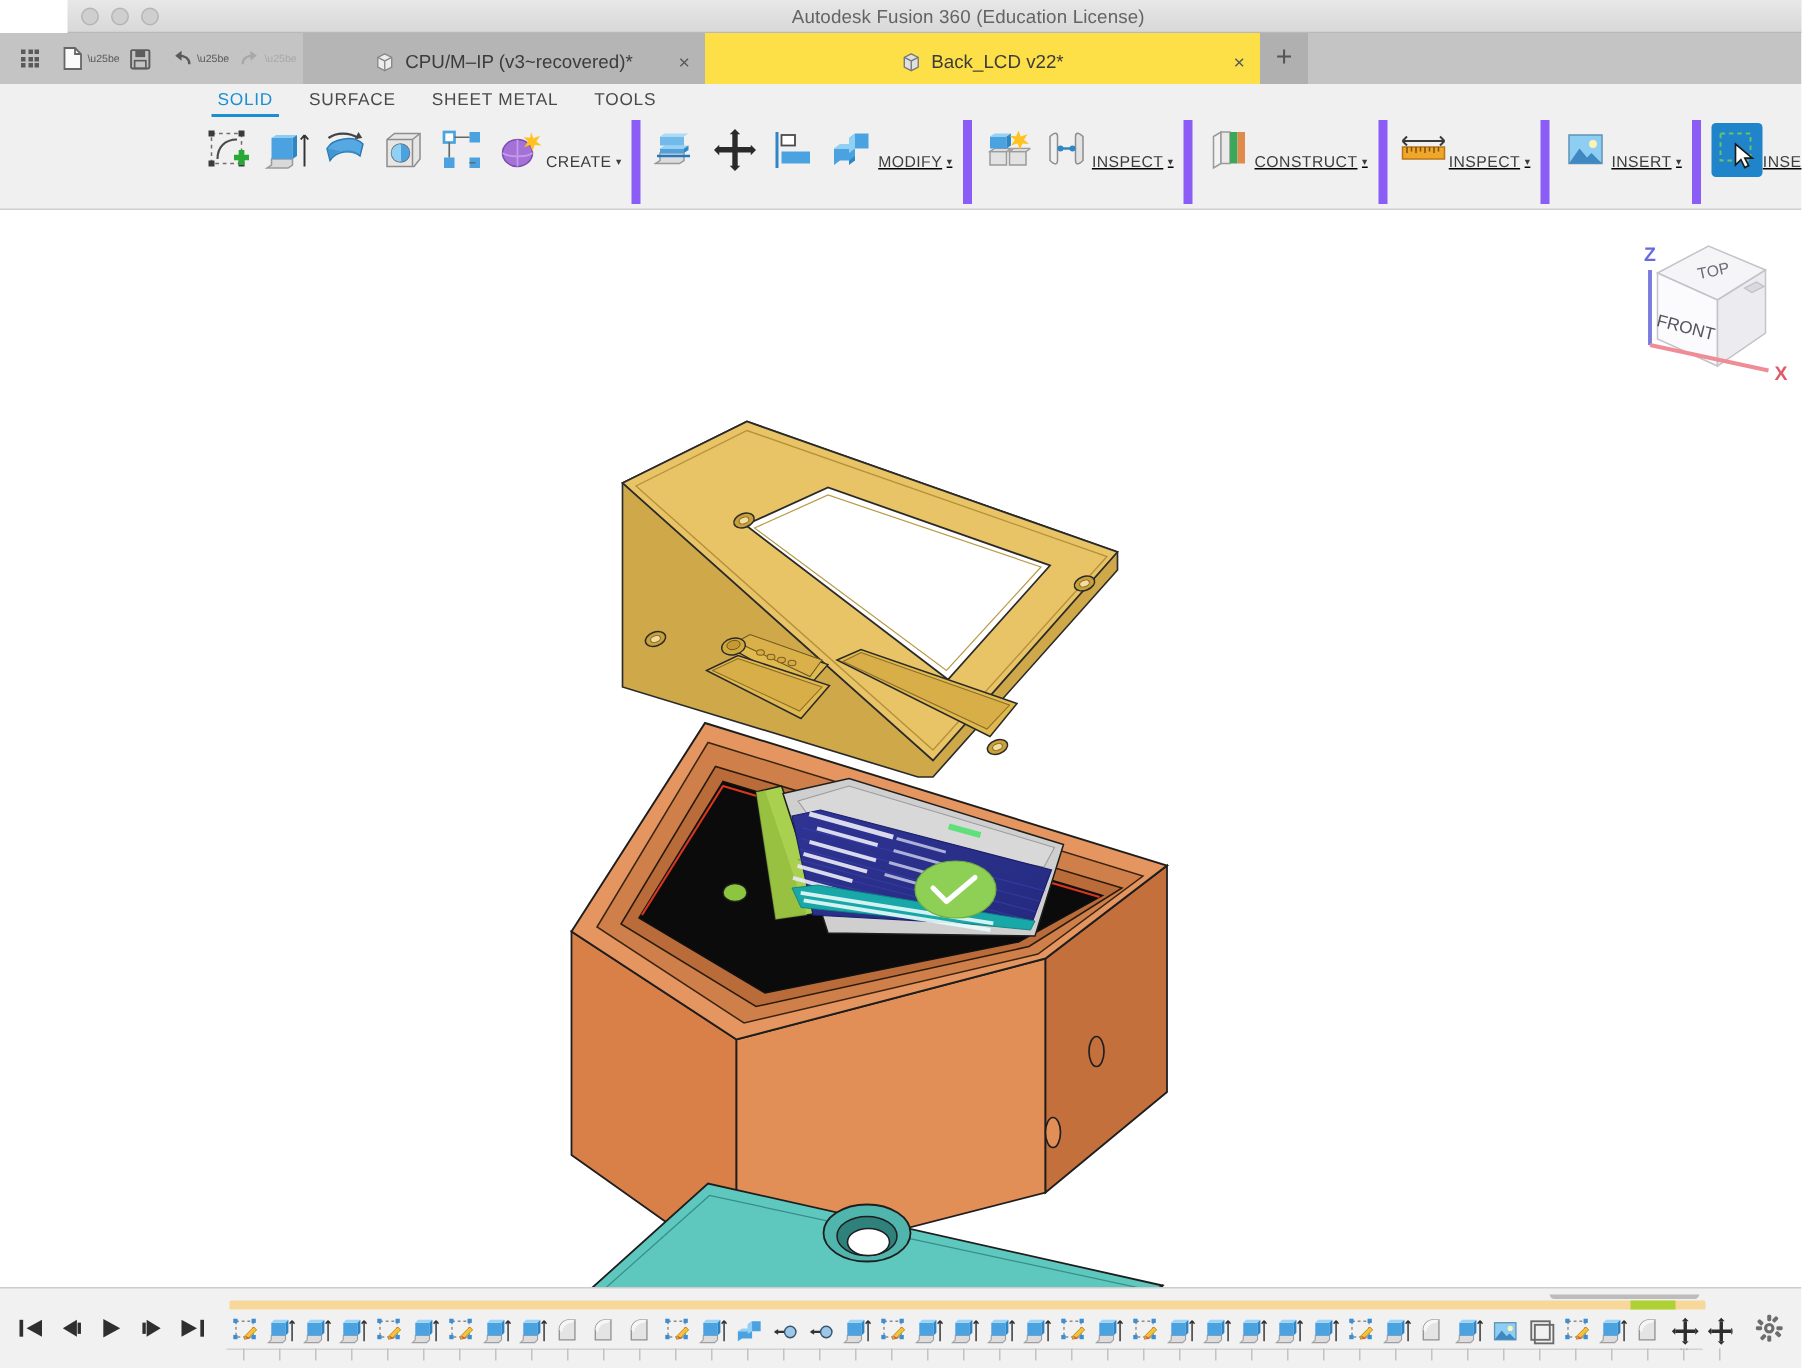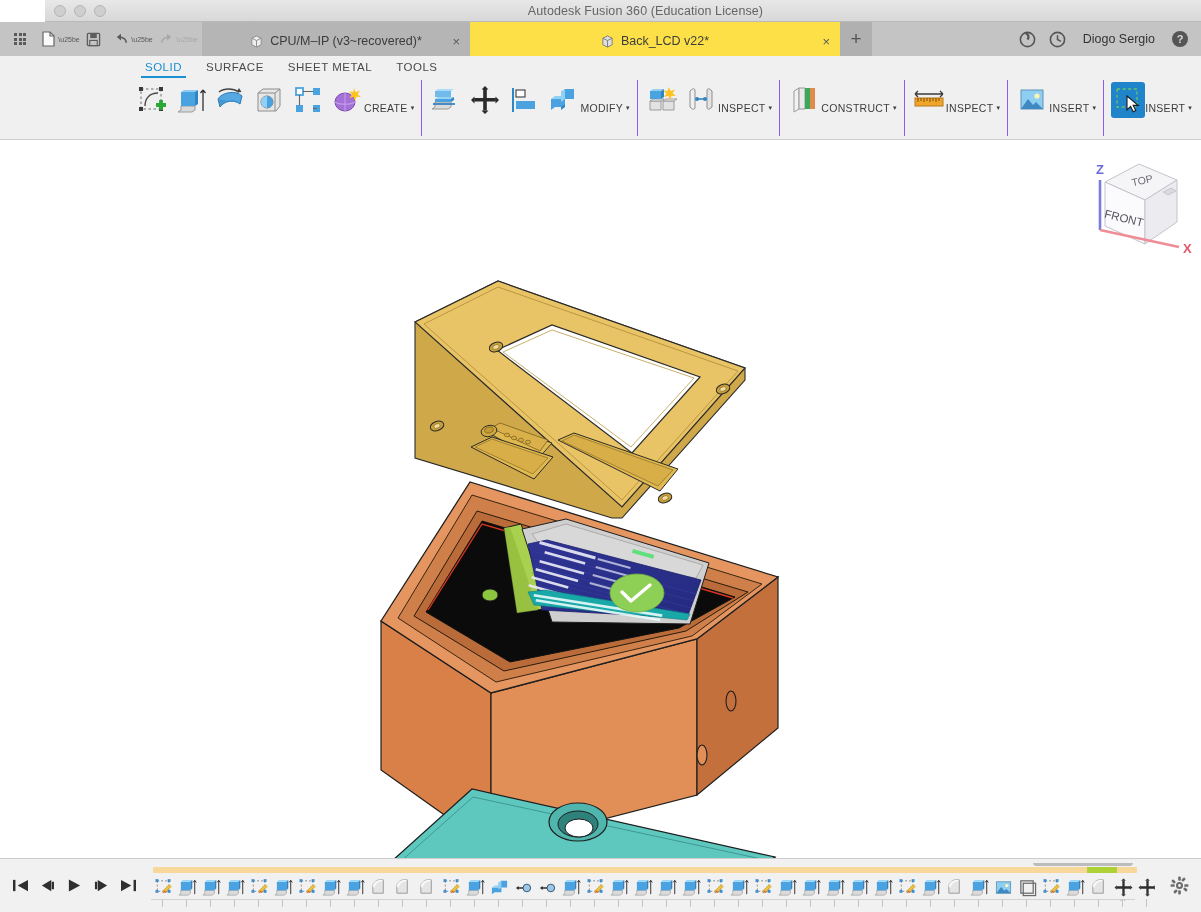--- a/index.html
+++ b/index.html
@@ -80,21 +80,21 @@
   }
   .ws-tab.sel { color: #1a8fd1; }
   .ws-tab.sel::after {
     content:''; position: absolute; left: 8px; right: 8px; bottom: -1px;
     height: 2.5px; background: #1a8fd1;
   }
   .panels { position: absolute; left: 128px; top: 24px; display: flex;
     align-items: flex-start; height: 56px; }
   .panel { position: relative; display: flex; flex-direction: row;
     padding: 0 7px; height: 56px; }
-  .panel + .panel { border-left: 1px solid #8b5cf6; }
+  .panel + .panel { border-left: 6px solid #8b5cf6; text-decoration: underline; }
   .panel-icons { display: flex; align-items: center; gap: 5px;
     height: 40px; }
   .panel-label { font-size: 10.5px; color: #3d3d3d; letter-spacing: .3px;
     display: flex; align-items: center; gap: 3px; }
   .ricon { width: 34px; height: 36px; display: flex; align-items: center;
     justify-content: center; border-radius: 3px; }
   .ricon.sel { background: #1f84c9; }
   .ricon svg { display: block; }
 
   
@@ -223,41 +223,20 @@
           <path d="M7 1l5 2.5v7L7 13 2 10.5v-7z" fill="#e0e0e0" stroke="#7a7a7a" stroke-width="1"></path>
           <path d="M2 3.5L7 6l5-2.5M7 6v7" fill="none" stroke="#7a7a7a" stroke-width="1"></path>
         </svg>
       </span>
       <span>Back_LCD v22*</span>
       <span class="tab-x">×</span>
     </div>
 
     <div class="tab-plus">+</div>
 
-    <div class="tb-right">
-      <div class="rnd-icon">
-        <svg width="17" height="17" viewBox="0 0 18 18">
-          <circle cx="9" cy="9" r="7.5" fill="none" stroke="#555" stroke-width="1.7"></circle>
-          <path d="M9 9c2-3 1-6-2-6.5" fill="none" stroke="#555" stroke-width="2.4"></path>
-        </svg>
-      </div>
-      <div class="rnd-icon">
-        <svg width="17" height="17" viewBox="0 0 18 18">
-          <circle cx="9" cy="9" r="7.5" fill="none" stroke="#555" stroke-width="1.7"></circle>
-          <path d="M9 4.5V9l3.5 2" fill="none" stroke="#555" stroke-width="1.6"></path>
-        </svg>
-      </div>
-      <span class="username">Diogo Sergio</span>
-      <div class="rnd-icon">
-        <svg width="18" height="18" viewBox="0 0 18 18">
-          <circle cx="9" cy="9" r="8" fill="#555"></circle>
-          <text x="9" y="13" font-size="11" font-family="Liberation Sans, sans-serif" fill="#d8d8d8" text-anchor="middle" font-weight="bold">?</text>
-        </svg>
-      </div>
-    </div>
   </div>
 
   <div class="ribbon">
 
     <div class="ws-tabs">
       <div class="ws-tab sel">SOLID</div>
       <div class="ws-tab">SURFACE</div>
       <div class="ws-tab">SHEET METAL</div>
       <div class="ws-tab">TOOLS</div>
     </div>

